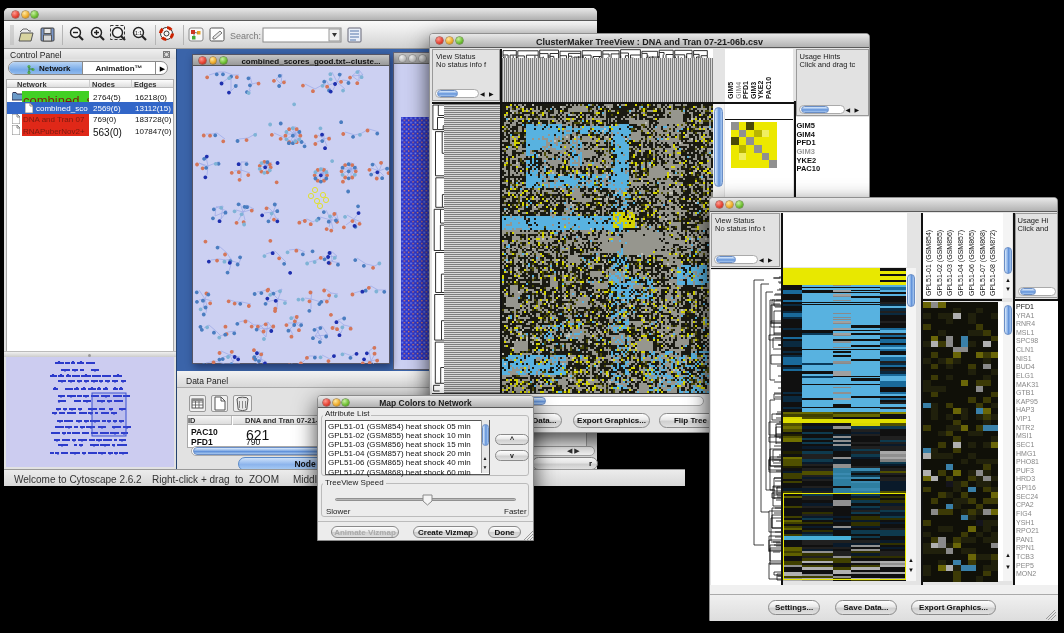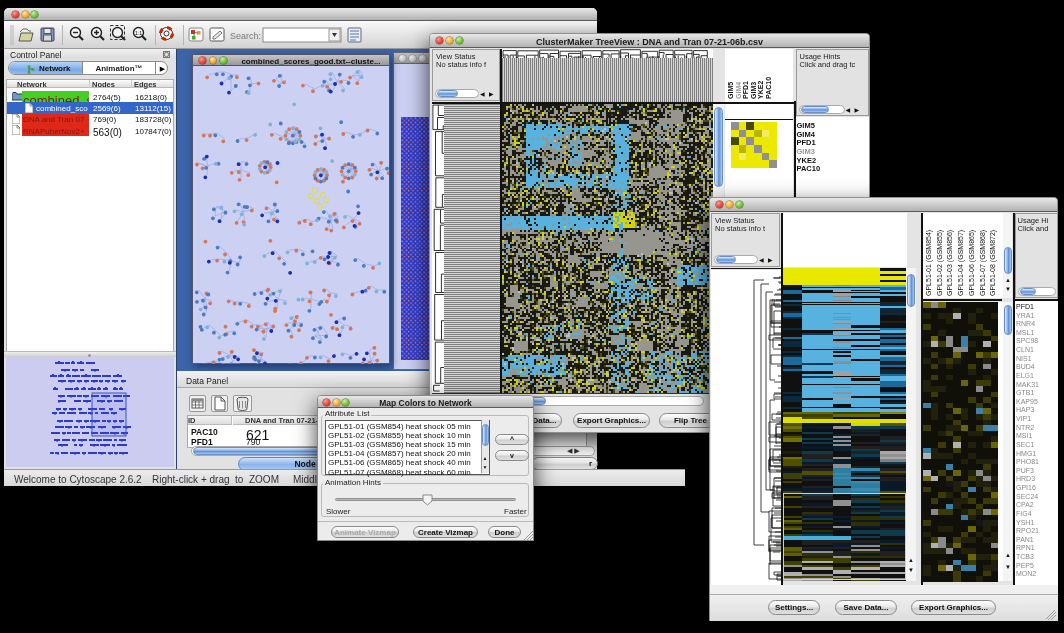--- a/index.html
+++ b/index.html
@@ -485,21 +485,21 @@
     <div class="abs" style="left:10px;top:44.2px;font-size:8px;color:#111;white-space:nowrap">GPL51-03 (GSM856) heat shock 15 min</div>
     <div class="abs" style="left:10px;top:53.3px;font-size:8px;color:#111;white-space:nowrap">GPL51-04 (GSM857) heat shock 20 min</div>
     <div class="abs" style="left:10px;top:62.4px;font-size:8px;color:#111;white-space:nowrap">GPL51-06 (GSM865) heat shock 40 min</div>
     <div class="abs" style="left:10px;top:71.5px;font-size:8px;color:#111;white-space:nowrap">GPL51-07 (GSM868) heat shock 60 min</div>
     <div class="abs" style="left:163px;top:24px;width:8px;height:53px;background:#e8e8e8;border-left:1px solid #999"></div>
     <div class="thumbv" style="left:163.5px;top:28px;width:7px;height:22px"></div>
     <div class="arr" style="left:164.5px;top:60px;font-size:5px">▲</div>
     <div class="arr" style="left:164.5px;top:69px;font-size:5px">▼</div>
     <div class="btn" style="left:177px;top:38px;width:34px;height:11px;font-size:7px;line-height:10px">^</div>
     <div class="btn" style="left:177px;top:54px;width:34px;height:11px;font-size:7px;line-height:10px">v</div>
-    <div class="abs" style="left:5px;top:82px;font-size:8px;color:#222;background:#ececec;padding:0 2px;z-index:3">Animation Hints</div>
+    <div class="abs" style="left:5px;top:82px;font-size:8px;color:#222;background:#ececec;padding:0 2px;z-index:3">TreeView Speed</div>
     <div class="abs" style="left:3px;top:87px;width:208px;height:34px;border:1px solid #bbb;border-radius:3px"></div>
     <div class="abs" style="left:17px;top:102px;width:181px;height:3px;background:#b8b8b8;border:1px solid #909090;border-radius:2px"></div>
     <svg class="abs" style="left:104px;top:98px" width="11" height="12">
       <path d="M1 1h9v6l-4.5 4L1 7z" fill="#f4f4f4" stroke="#888"></path>
     </svg>
     <div class="abs" style="left:8px;top:111px;font-size:8px;color:#222">Slower</div>
     <div class="abs" style="left:186px;top:111px;font-size:8px;color:#222">Faster</div>
     <div class="abs" style="left:0;top:125px;width:215px;height:19px;border-top:1px solid #bbb"></div>
     <div class="btn" style="left:13px;top:130px;width:68px;height:12px;font-size:8px;line-height:11px;color:#aaa">Animate Vizmap</div>
     <div class="btn" style="left:95px;top:130px;width:65px;height:12px;font-size:8px;line-height:11px">Create Vizmap</div>

